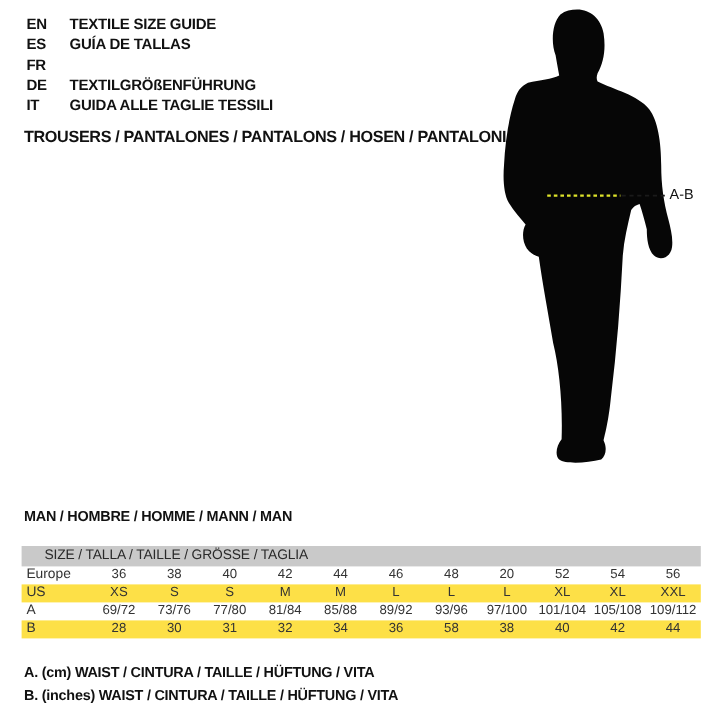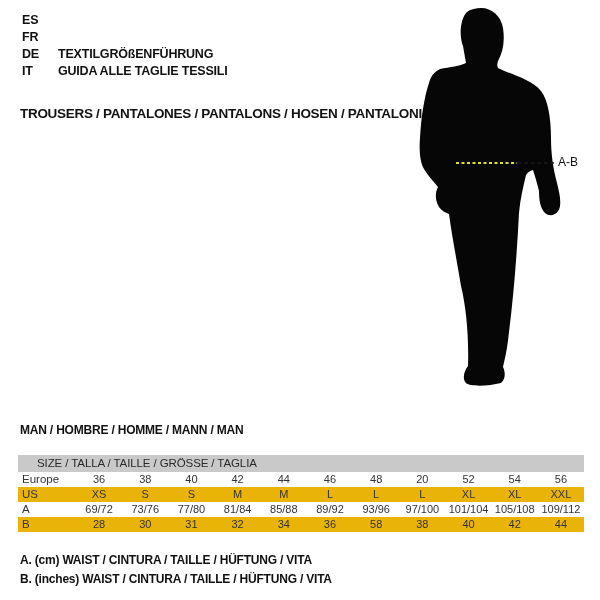--- a/index.html
+++ b/index.html
@@ -84,21 +84,21 @@
     letter-spacing: -0.1px;
     white-space: nowrap;
   }
   .t-row {
     display: grid;
     grid-template-columns: 58px repeat(11, 1fr);
     height: 15px;
     line-height: 15px;
     color: #333333;
   }
-  .t-row.alt { background: #eab308; }
+  .t-row.alt { background: #fde047; }
   .t-cell { text-align: center; white-space: nowrap; font-size: 11px; }
   .t-label { text-align: left; padding-left: 4px; font-size: 11.5px; }
 
   
   .notes {
     position: absolute;
     left: 20px;
     top: 551px;
   }
   .note-line {
@@ -110,21 +110,26 @@
     white-space: nowrap;
   }
 </style>
 </head>
 <body>
 
 <div class="page">
 
   <div class="lang-block">
     <div class="lang-row">
+      <span class="lang-code">EN</span>
+      <span class="lang-label">TEXTILE SIZE GUIDE</span>
+    </div>
+    <div class="lang-row">
       <span class="lang-code">ES</span>
+      <span class="lang-label">GUÍA DE TALLAS</span>
     </div>
     <div class="lang-row">
       <span class="lang-code">FR</span>
     </div>
     <div class="lang-row">
       <span class="lang-code">DE</span>
       <span class="lang-label">TEXTILGRÖßENFÜHRUNG</span>
     </div>
     <div class="lang-row">
       <span class="lang-code">IT</span>

